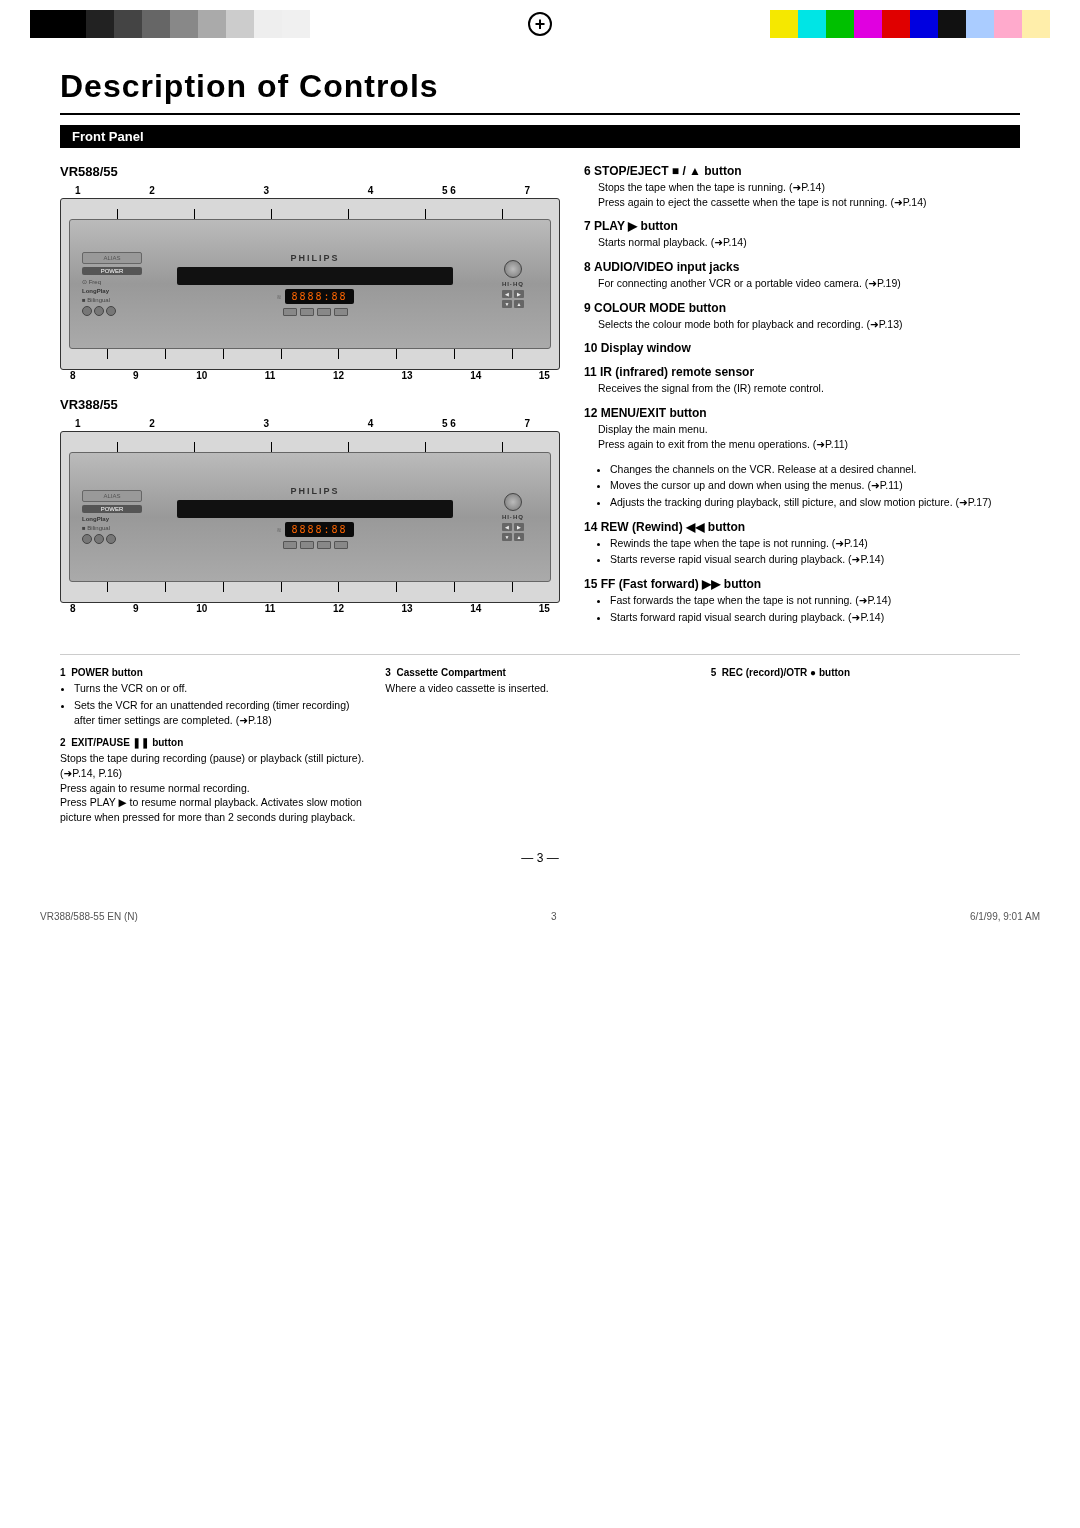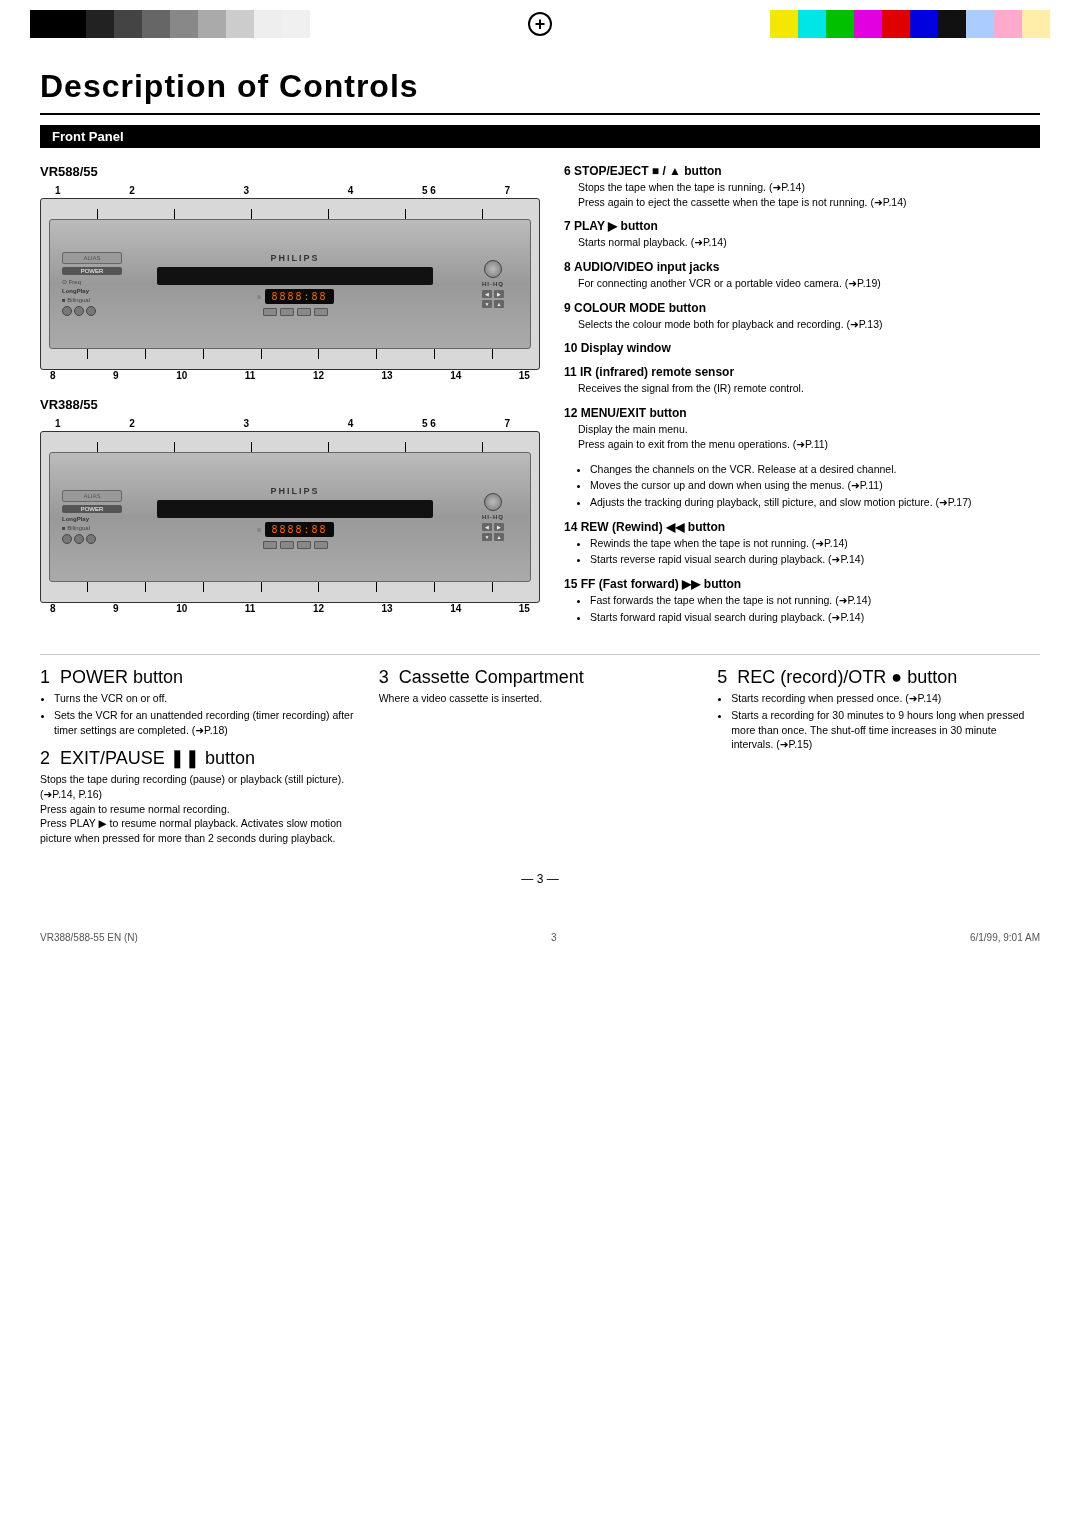--- a/index.html
+++ b/index.html
@@ -32,21 +32,21 @@
       justify-content: center;
       align-items: center;
     }
     .color-bars {
       display: flex;
       height: 28px;
     }
     .color-bars .bar { width: 28px; height: 28px; }
 
     .page-content {
-      padding: 20px 40px;
+      padding: 20px 60px;
     }
 
     
     .page-title {
       font-size: 32px;
       font-weight: bold;
       letter-spacing: 1px;
       margin-bottom: 8px;
       color: #000;
     }
@@ -118,22 +118,22 @@
       gap: 16px;
       margin-top: 8px;
       border-top: 1px solid #ccc;
       padding-top: 12px;
     }
 
     .bottom-item {
       margin-bottom: 10px;
     }
     .bottom-title {
-      font-weight: normal;
-      font-size: 18px;
+      font-weight: bold;
+      font-size: 10px;
       margin-bottom: 3px;
     }
     .bottom-body {
       font-size: 10.5px;
       line-height: 1.4;
     }
     .bottom-body ul {
       list-style: disc;
       margin-left: 14px;
     }
@@ -632,26 +632,20 @@
       </div>
 
     </div>
 
     <div>
 
       <div class="bottom-item">
         <div class="bottom-title">
           <span>5</span>&nbsp;&nbsp;<span>REC (record)/OTR ● button</span>
         </div>
-        <div class="bottom-body">
-          <ul>
-            <li>Starts recording when pressed once. (➜P.14)</li>
-            <li>Starts a recording for 30 minutes to 9 hours long when pressed more than once. The shut-off time increases in 30 minute intervals. (➜P.15)</li>
-          </ul>
-        </div>
       </div>
     </div>
 
   </div>
 
   
   <div style="text-align:center; margin: 16px 0 6px; font-size:12px;">
     — <span>3</span> —
   </div>
 

